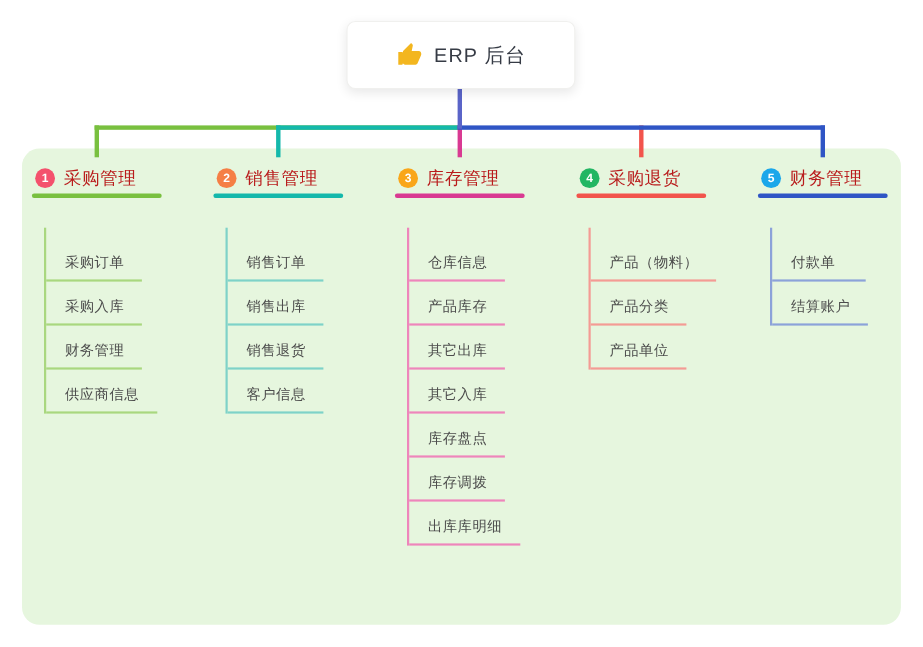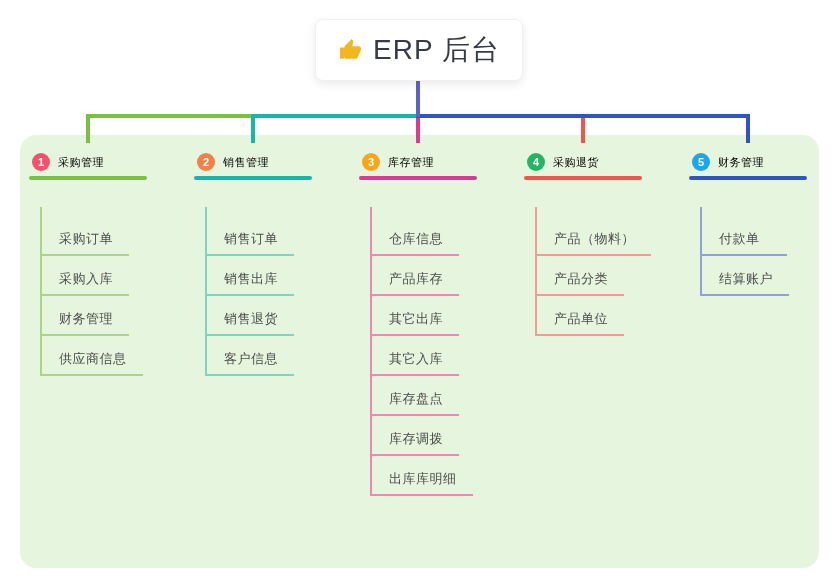--- a/index.html
+++ b/index.html
@@ -27,21 +27,21 @@
     width: 208px; height: 62px;
     background: #ffffff;
     border: 1px solid #f0f0ee;
     border-radius: 8px;
     box-shadow: 0 3px 10px rgba(0,0,0,0.09);
     display: flex; align-items: center; justify-content: center;
     gap: 10px;
     z-index: 6;
   }
   .root-card .title {
-    font-size: 28px; color: #363b45; letter-spacing: 1px;
+    font-size: 18px; color: #363b45; letter-spacing: 1px;
   }
   .thumb-icon { width: 25px; height: 25px; display: inline-block; }
 
   
   .seg { position: absolute; background: var(--c, #999); }
   .seg.h { height: 4px; top: 114px; }
   .seg.v { width: 4px; top: 114px; height: 29px; }
   .root-stub { position: absolute; left: 416px; top: 80px; width: 4px; height: 37px; background: var(--c,#5a64c8); z-index: 5; }
   .z1 { z-index: 1; } .z2 { z-index: 2; } .z3 { z-index: 3; }
 
@@ -57,21 +57,21 @@
     cursor: default;
   }
   .badge {
     width: 18px; height: 18px; border-radius: 50%;
     background: var(--badge, #999);
     color: #ffffff; font-size: 11px; font-weight: bold;
     display: flex; align-items: center; justify-content: center;
     margin-right: 8px;
     flex: none;
   }
-  .branch-label { font-size: 11px; color: #000000; letter-spacing: 0.5px; }
+  .branch-label { font-size: 16px; color: #b91c1c; letter-spacing: 0.5px; }
   .head-line {
     width: 118px; height: 4px; border-radius: 2px;
     background: var(--c, #999);
   }
   .children {
     margin-left: 11px;
     border-left: 2px solid var(--cl, #bbb);
     width: max-content;
     margin-top: 27px;
   }

